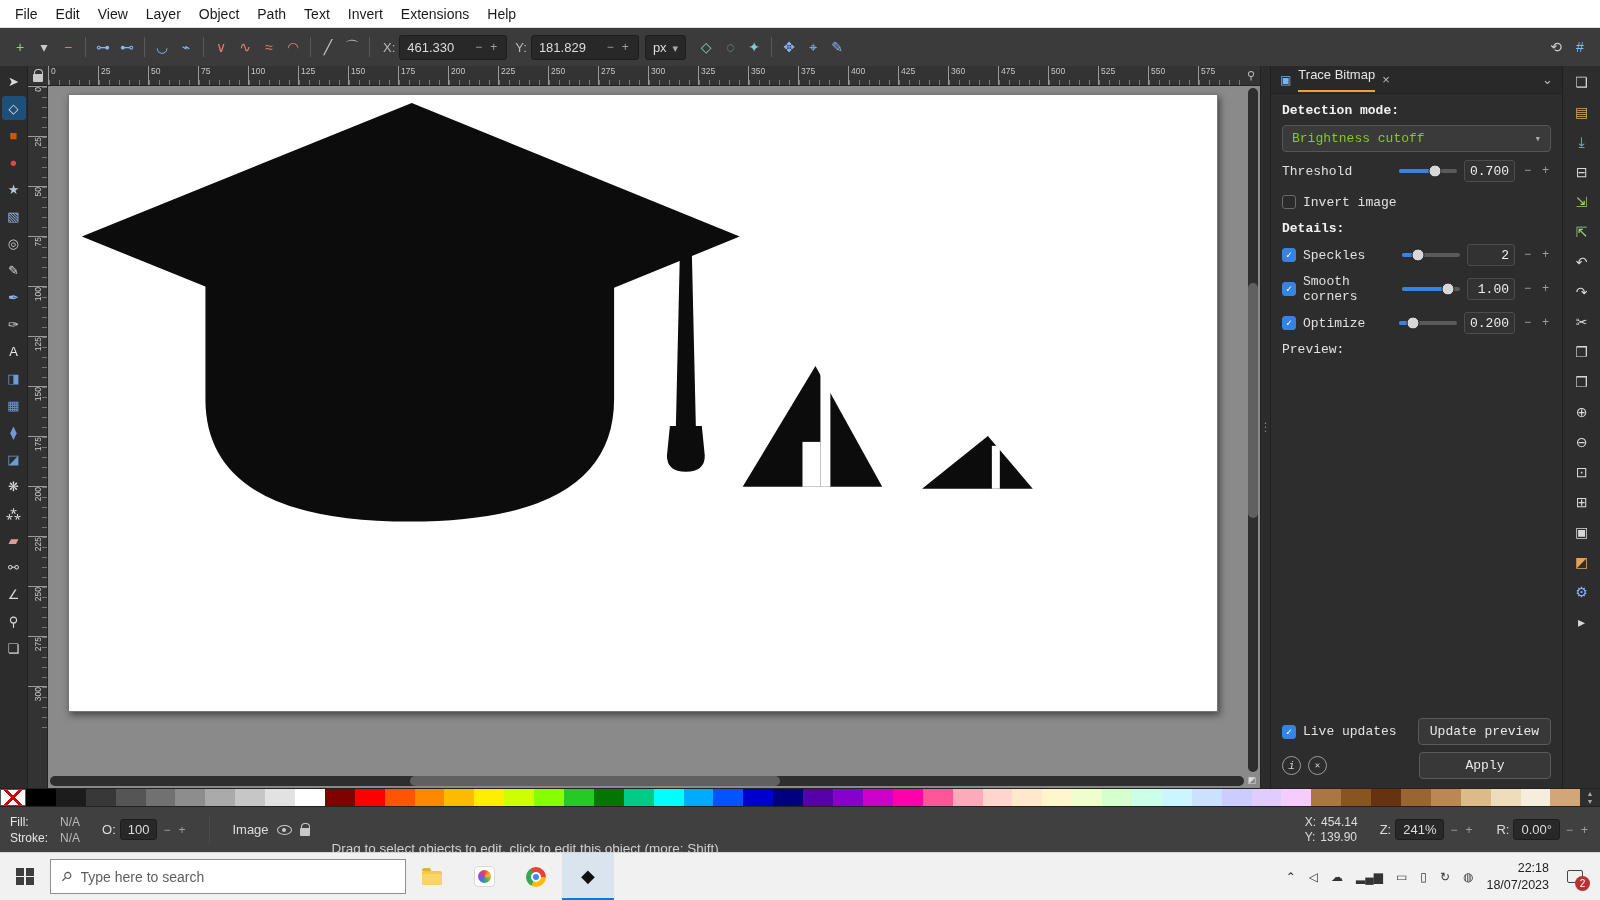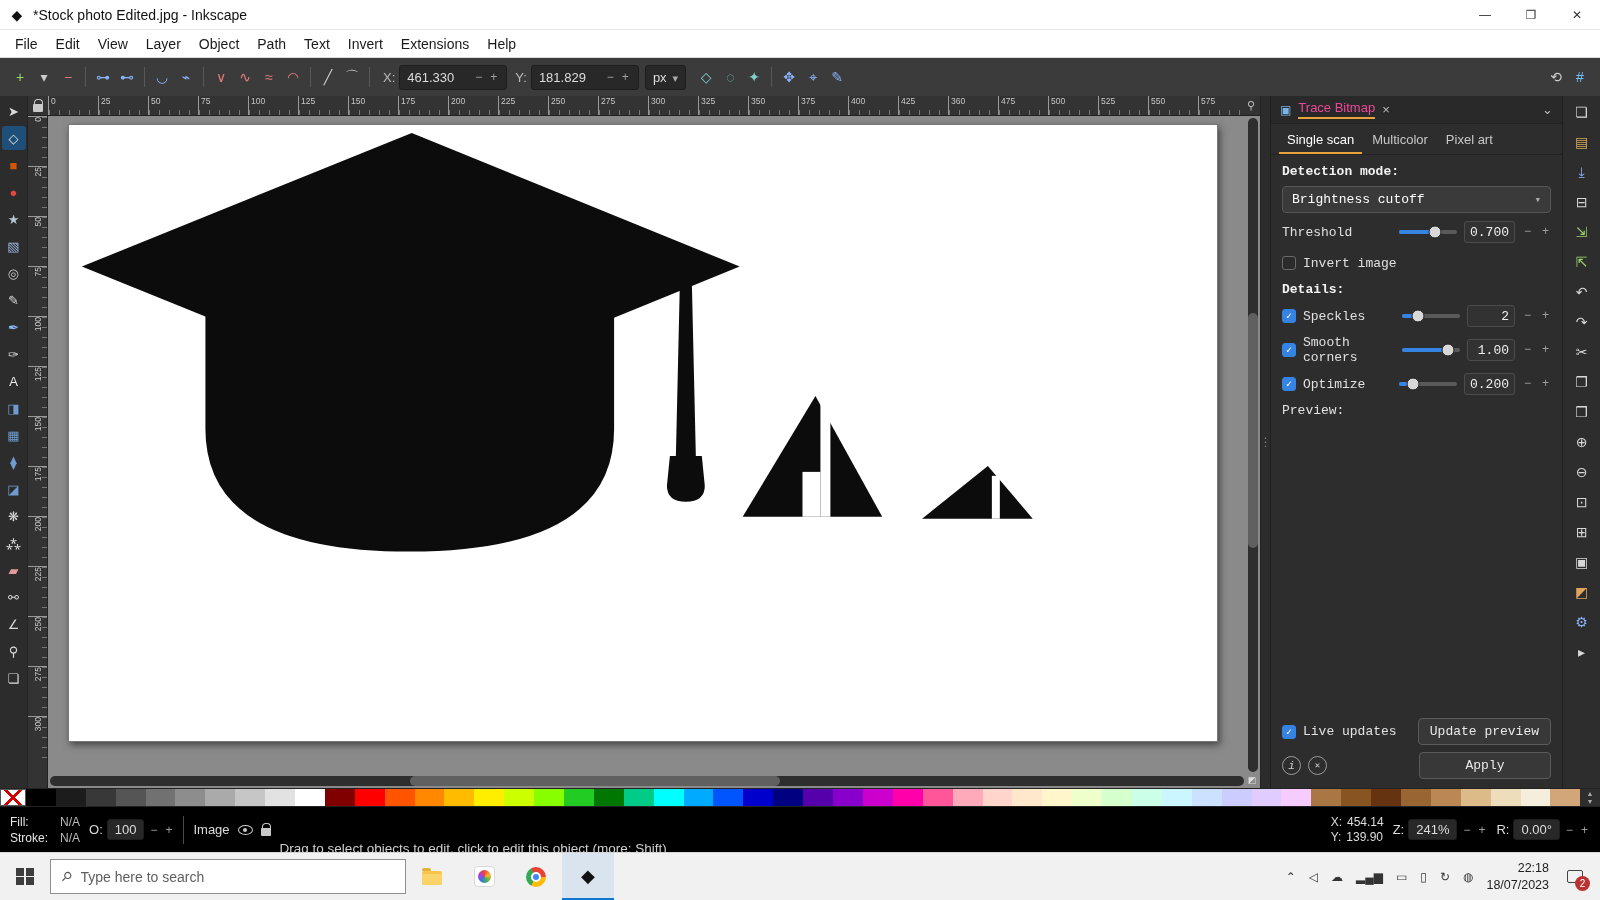--- a/index.html
+++ b/index.html
@@ -64,31 +64,31 @@
   .canvas-corner { position:absolute; right:2px; bottom:2px; width:12px; height:12px; color:#ddd; font-size:9px; display:flex; align-items:center; justify-content:center; }
   .canvas-corner::after { content:"◩"; }
 
   .splitter { width:10px; background:#2c2c2c; display:flex; align-items:center; justify-content:center; color:#808080; font-size:12px; border-left:1px solid #232323; }
   .splitter::after { content:"⋮"; }
 
   
   .dock { width:292px; background:#2d2d2d; border-left:1px solid #1f1f1f; display:flex; flex-direction:column; color:#e2e2e2; font-size:13px; }
   .dock-header { height:28px; display:flex; align-items:center; gap:7px; padding:0 9px; border-bottom:1px solid #222; background:#292929; }
   .dock-header-icon { color:#7ab4e8; font-size:12px; }
-  .dock-title { color:#ec4899; border-bottom:2px solid #e8a33d; padding-bottom:2px; }
+  .dock-title { color:#e5e5e5; border-bottom:2px solid #e8a33d; padding-bottom:8px; }
   .x-icon::after { content:"×"; color:#bbb; }
   .dock-collapse { margin-left:auto; color:#bbb; }
   .dock-collapse::after { content:"⌄"; }
   .dock-tabs { display:flex; gap:2px; padding:5px 8px 0 8px; border-bottom:1px solid #222; }
   .dock-tab { padding:3px 8px 5px 8px; color:#c7c7c7; }
   .dock-tab.active { color:#ffffff; border-bottom:2px solid #e8a33d; }
   .dock-body { flex:1; display:flex; flex-direction:column; gap:7px; padding:9px 11px; min-height:0;font-family:Liberation Mono, monospace; }
   .sec { font-weight:bold; color:#f2f2f2; }
   .dd { height:27px; background:#3a3a3a; border:1px solid #565656; border-radius:4px; display:flex; align-items:center; padding:0 9px; gap:6px; }
-  .dd-text { flex:1; color:#ffffff; }
+  .dd-text { flex:1; color:#84cc16; }
   .row { display:flex; align-items:center; gap:7px; min-height:24px; }
   .row-label { flex:1; color:#e0e0e0; }
   .slider { --p:50%; flex:0 0 58px; width:58px; height:4px; background:#5a5a5a; border-radius:2px; position:relative; }
   .slider::before { content:""; position:absolute; left:0; top:0; bottom:0; width:var(--p); background:#3584e4; border-radius:2px; }
   .slider::after { content:""; position:absolute; top:50%; left:var(--p); transform:translate(-50%,-50%); width:11px; height:11px; border-radius:50%; background:#d8d8d8; border:1px solid #1f1f1f; }
   .val { flex:0 0 48px; height:22px; background:#323232; border:1px solid #4c4c4c; border-radius:3px; display:flex; align-items:center; justify-content:flex-end; padding:0 5px; color:#eee; }
   .cb { flex:0 0 14px; width:14px; height:14px; border-radius:3px; border:1px solid #6a6a6a; background:#2b2b2b; display:flex; align-items:center; justify-content:center; font-size:10px; color:#fff; }
   .cb.checked { background:#3584e4; border-color:#3584e4; }
   .cb.checked::after { content:"✓"; }
   .preview-area { flex:1; }
@@ -106,21 +106,21 @@
   
   .palette { height:18px; background:#2e2e2e; display:flex; align-items:stretch; border-top:1px solid #222; }
   .swatch-none { flex:0 0 26px; background:
       linear-gradient(45deg, transparent 44%, #d40000 44% 56%, transparent 56%),
       linear-gradient(-45deg, transparent 44%, #d40000 44% 56%, transparent 56%), #fff; border:1px solid #555; }
   .swatches { flex:1; display:flex; overflow:hidden; }
   .swatch { flex:1; }
   .pal-nav { flex:0 0 20px; display:flex; flex-direction:column; align-items:center; justify-content:center; color:#aaa; font-size:7px; line-height:1.1; }
 
   
-  .statusbar { height:46px; background:#000000; color:#ddd; display:flex; align-items:center; gap:9px; padding:8px 10px; border-top:1px solid #222; }
+  .statusbar { height:46px; background:#404040; color:#ddd; display:flex; align-items:center; gap:22px; padding:8px 10px; border-top:1px solid #222; }
   .fs-block { display:flex; flex-direction:column; justify-content:center; gap:2px; font-size:12px; }
   .fs-row { display:flex; gap:8px; }
   .fs-label { color:#e6e6e6; width:42px; }
   .fs-value { color:#b9b9b9; }
   .o-block { display:flex; align-items:center; gap:4px; }
   .o-box { background:#282828; border:1px solid #1d1d1d; border-radius:3px; padding:2px 7px; min-width:34px; text-align:right; }
   .sb-div { width:1px; height:28px; background:#4a4a4a; }
   .layer-block { display:flex; align-items:center; gap:8px; }
   .eye-icon { width:15px; height:10px; border:1.5px solid #c9c9c9; border-radius:50%; position:relative; }
   .eye-icon::after { content:""; position:absolute; left:50%; top:50%; transform:translate(-50%,-50%); width:4px; height:4px; border-radius:50%; background:#c9c9c9; }
@@ -159,29 +159,20 @@
   .clock { display:flex; flex-direction:column; align-items:flex-end; font-size:12.5px; line-height:1.3; color:#222; }
   .notif { position:relative; width:26px; height:30px; display:flex; align-items:center; justify-content:center; }
   .notif-icon { width:16px; height:13px; border:1.5px solid #444; border-radius:2px; }
   .badge { position:absolute; right:-2px; bottom:1px; width:15px; height:15px; border-radius:50%; background:#b83232; color:#fff; font-size:10px; display:flex; align-items:center; justify-content:center; }
 </style>
 </head>
 <body>
 
 <div class="app">
 
-  <div class="titlebar">
-    <span class="app-logo"></span>
-    <span class="title-text">*Stock photo Edited.jpg - Inkscape</span>
-    <div class="win-controls">
-      <div class="win-btn btn-min"></div>
-      <div class="win-btn btn-max"></div>
-      <div class="win-btn btn-close"></div>
-    </div>
-  </div>
 
   <div class="menubar">
 
   <div class="menu-item">File</div>
       <div class="menu-item">Edit</div>
       <div class="menu-item">View</div>
       <div class="menu-item">Layer</div>
       <div class="menu-item">Object</div>
       <div class="menu-item">Path</div>
       <div class="menu-item">Text</div>
@@ -383,25 +374,20 @@
     </div>
 
     <div class="splitter"></div>
 
     <div class="dock">
       <div class="dock-header">
         <span class="dock-header-icon">▣</span>
         <span class="dock-title">Trace Bitmap</span>
         <span class="x-icon"></span>
         <span class="dock-collapse"></span>
-      </div>
-      <div class="dock-tabs">
-        <div class="dock-tab active">Single scan</div>
-        <div class="dock-tab">Multicolor</div>
-        <div class="dock-tab">Pixel art</div>
       </div>
       <div class="dock-body">
         <div class="sec">Detection mode:</div>
         <div class="dd">
           <span class="dd-text">Brightness cutoff</span>
           <span class="caret"></span>
         </div>
         <div class="row">
           <span class="row-label">Threshold</span>
           <div class="slider" style="--p:62%"></div>

